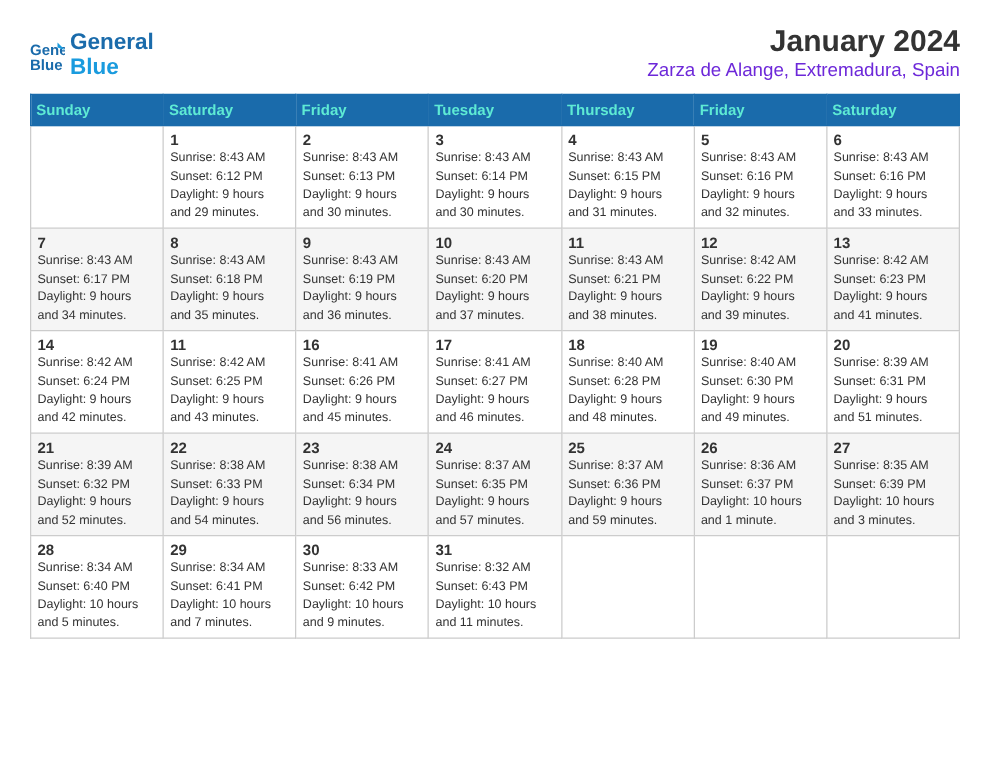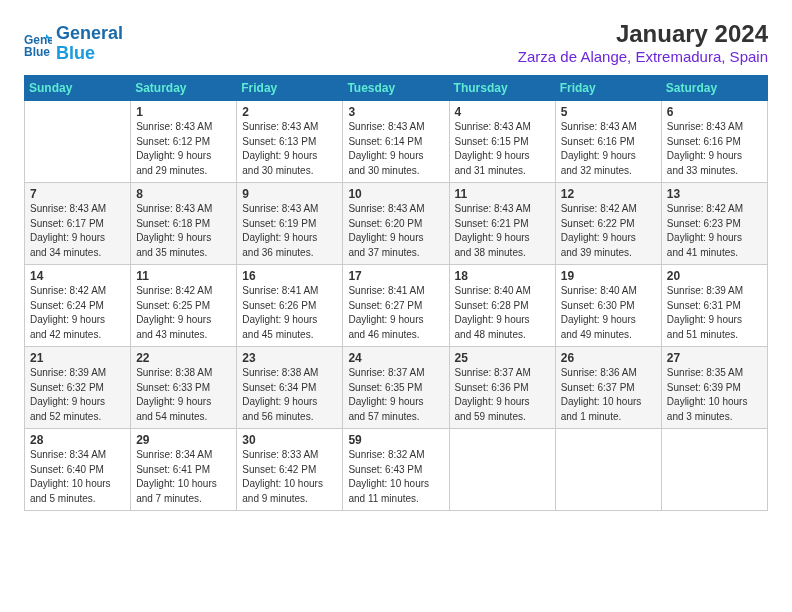--- a/index.html
+++ b/index.html
@@ -252,21 +252,21 @@
           </td>
           <td>
             <span class="day-num">29</span>
             <div class="cell-text">Sunrise: 8:34 AM<br>Sunset: 6:41 PM<br>Daylight: 10 hours<br>and 7 minutes.</div>
           </td>
           <td>
             <span class="day-num">30</span>
             <div class="cell-text">Sunrise: 8:33 AM<br>Sunset: 6:42 PM<br>Daylight: 10 hours<br>and 9 minutes.</div>
           </td>
           <td>
-            <span class="day-num">59</span>
+            <span class="day-num">31</span>
             <div class="cell-text">Sunrise: 8:32 AM<br>Sunset: 6:43 PM<br>Daylight: 10 hours<br>and 11 minutes.</div>
           </td>
           <td></td>
           <td></td>
           <td></td>
         </tr>
       </tbody>
   </table>
 </div>
 

